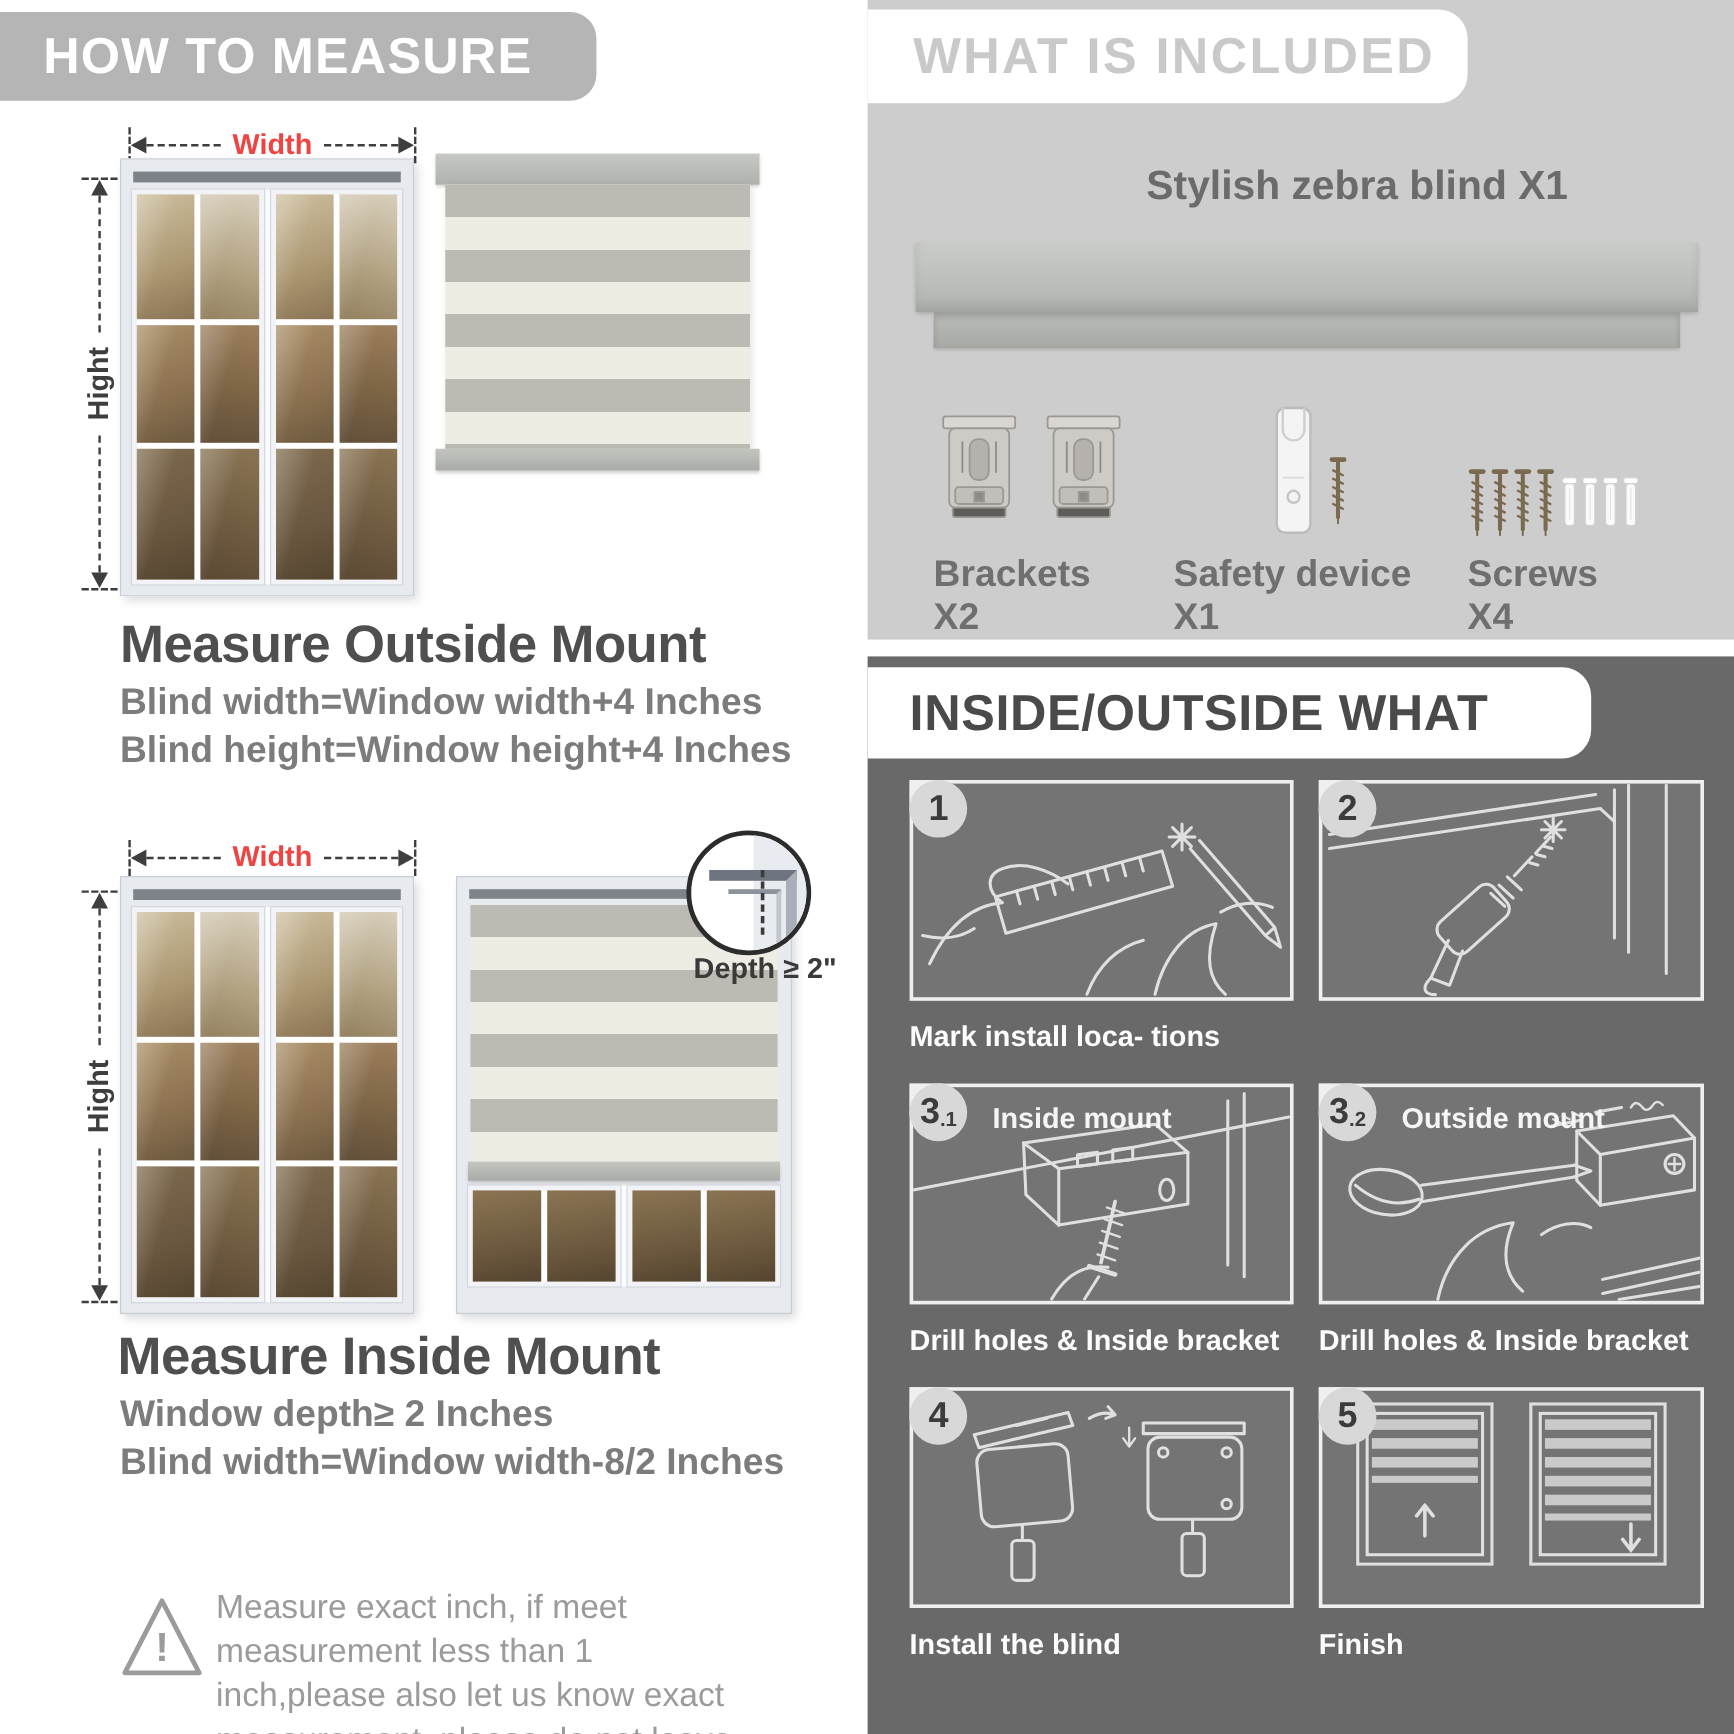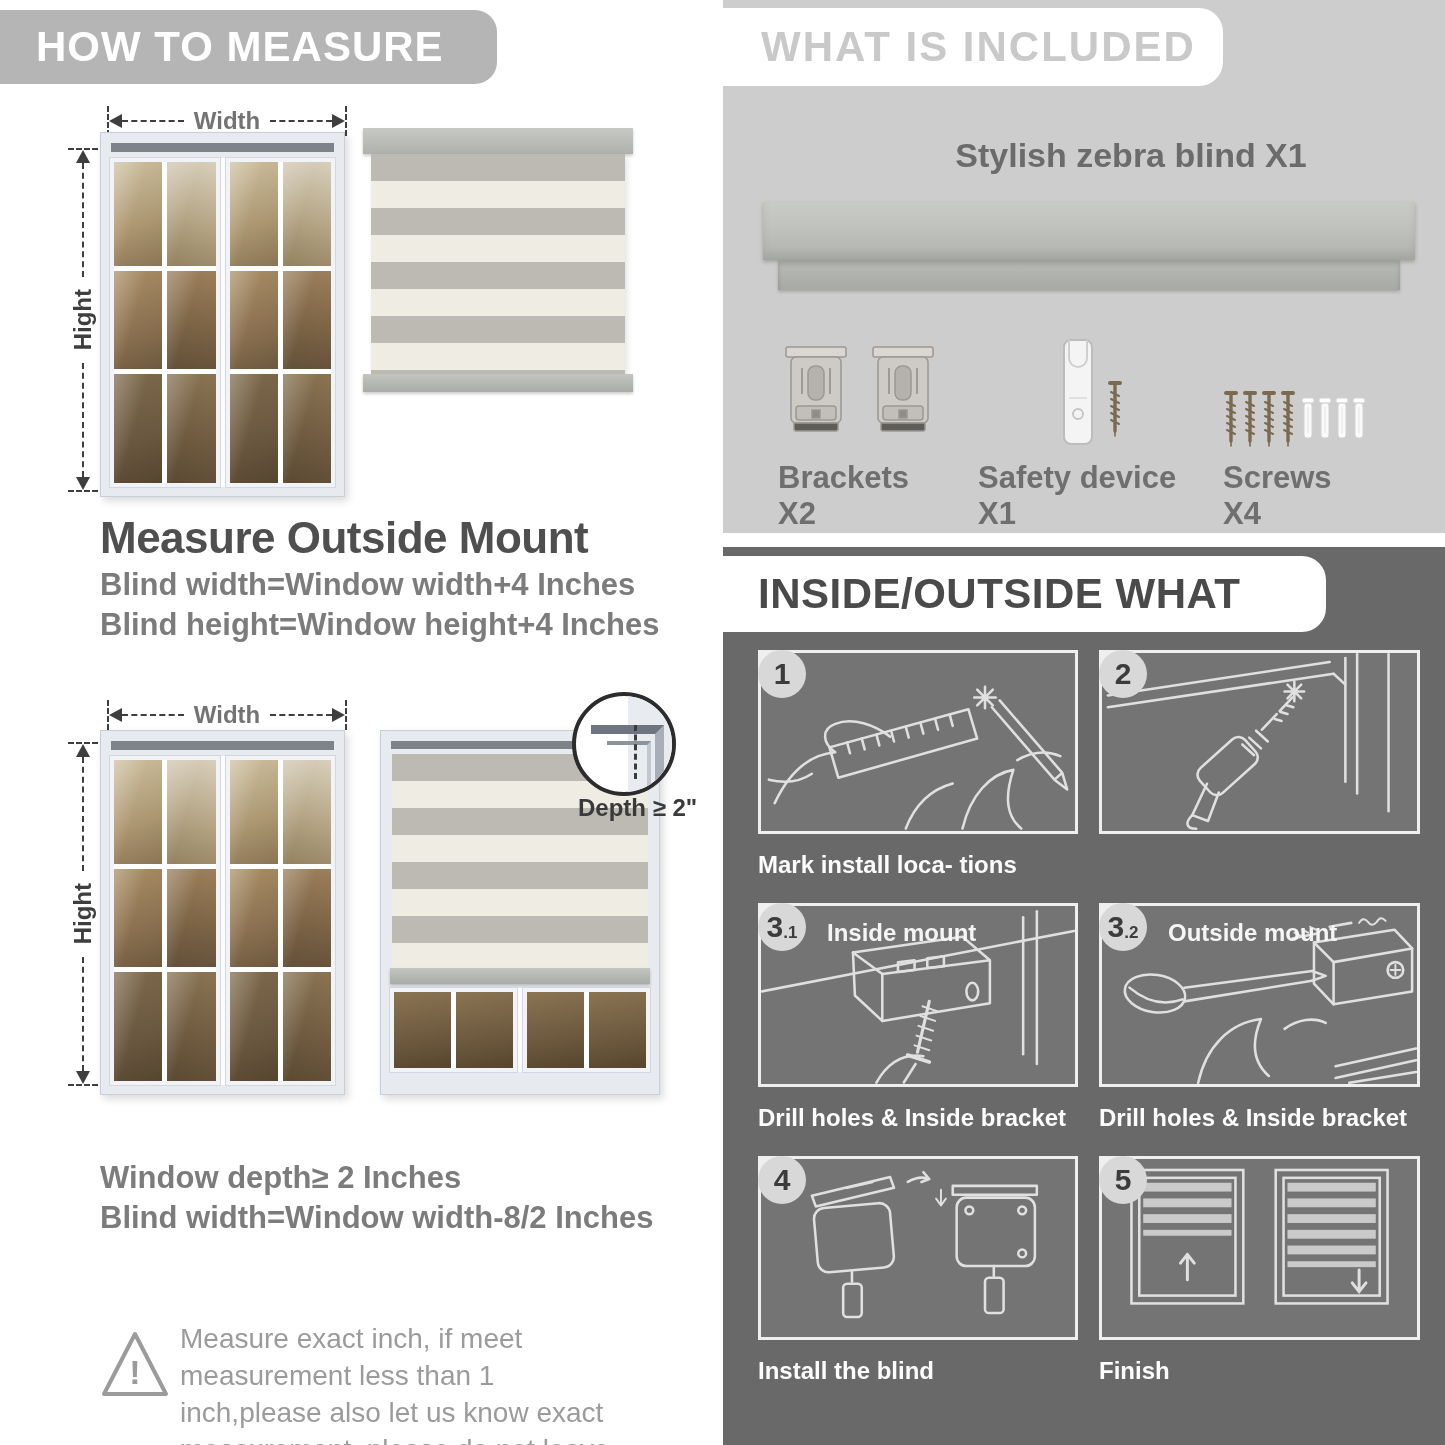--- a/index.html
+++ b/index.html
@@ -12,21 +12,21 @@
             border-radius:0 22px 22px 0;color:#ffffff;font-size:42px;font-weight:bold;
             line-height:74px;padding-left:36px;letter-spacing:1px;box-sizing:border-box;}
   .fig{position:absolute;}
   
   .harrow{position:absolute;display:flex;align-items:center;height:30px;}
   .tick{align-self:stretch;border-left:2px dashed #3e3e3e;width:0;}
   .ah{width:0;height:0;border-top:7px solid transparent;border-bottom:7px solid transparent;}
   .ah.l{border-right:13px solid #3e3e3e;}
   .ah.r{border-left:13px solid #3e3e3e;}
   .dash{flex:1;border-top:2px dashed #3e3e3e;height:0;}
-  .alabel{font-size:24px;font-weight:bold;color:#737373;margin:0 10px;white-space:nowrap;}
+  .alabel{font-size:24px;font-weight:bold;color:#ef4444;margin:0 10px;white-space:nowrap;}
   .varrow{position:absolute;display:flex;flex-direction:column;align-items:center;width:30px;}
   .vtick{align-self:stretch;border-top:2px dashed #3e3e3e;height:0;}
   .vah{width:0;height:0;border-left:7px solid transparent;border-right:7px solid transparent;}
   .vah.u{border-bottom:13px solid #3e3e3e;}
   .vah.d{border-top:13px solid #3e3e3e;}
   .vdash{flex:1;border-left:2px dashed #3e3e3e;width:0;}
   .vlabel{writing-mode:vertical-rl;transform:rotate(180deg);font-size:24px;font-weight:bold;
           color:#3e3e3e;background:#fff;padding:8px 1px;margin:4px 0;}
   
   .window{position:absolute;background:#e7eaef;box-shadow:inset 0 0 0 1px #c9cfd7,3px 4px 8px rgba(0,0,0,.15);
@@ -241,20 +241,21 @@
       </div>
       <div class="dc" style="left:512px;top:2px;width:96px;height:96px;">
         <div class="dc-f"></div>
         <div class="dc-o"></div>
         <div class="dc-i"></div>
         <div class="dc-d"></div>
       </div>
       <div class="depth-label" style="left:518px;top:104px;">Depth ≥ 2"</div>
     </div>
 
+    <div class="h2" style="left:98px;top:1106px;">Measure Inside Mount</div>
     <div class="bodyline" style="left:100px;top:1160px;">Window depth≥ 2 Inches</div>
     <div class="bodyline" style="left:100px;top:1200px;">Blind width=Window width-8/2 Inches</div>
 
     <svg class="warn-tri" style="left:100px;top:1328px;" width="70" height="74" viewBox="0 0 70 74">
       <path d="M35 6 L66 66 L4 66 Z" fill="none" stroke="#9b9b9b" stroke-width="4" stroke-linejoin="round"></path>
       <text x="35" y="56" text-anchor="middle" font-size="34" font-weight="bold" fill="#9b9b9b" font-family="Liberation Sans, sans-serif">!</text>
     </svg>
     <div class="warn-text" style="left:180px;top:1320px;">Measure exact inch, if meet measurement less than 1 inch,please also let us know exact measurement, please do not leave it</div>
   </section>
 

